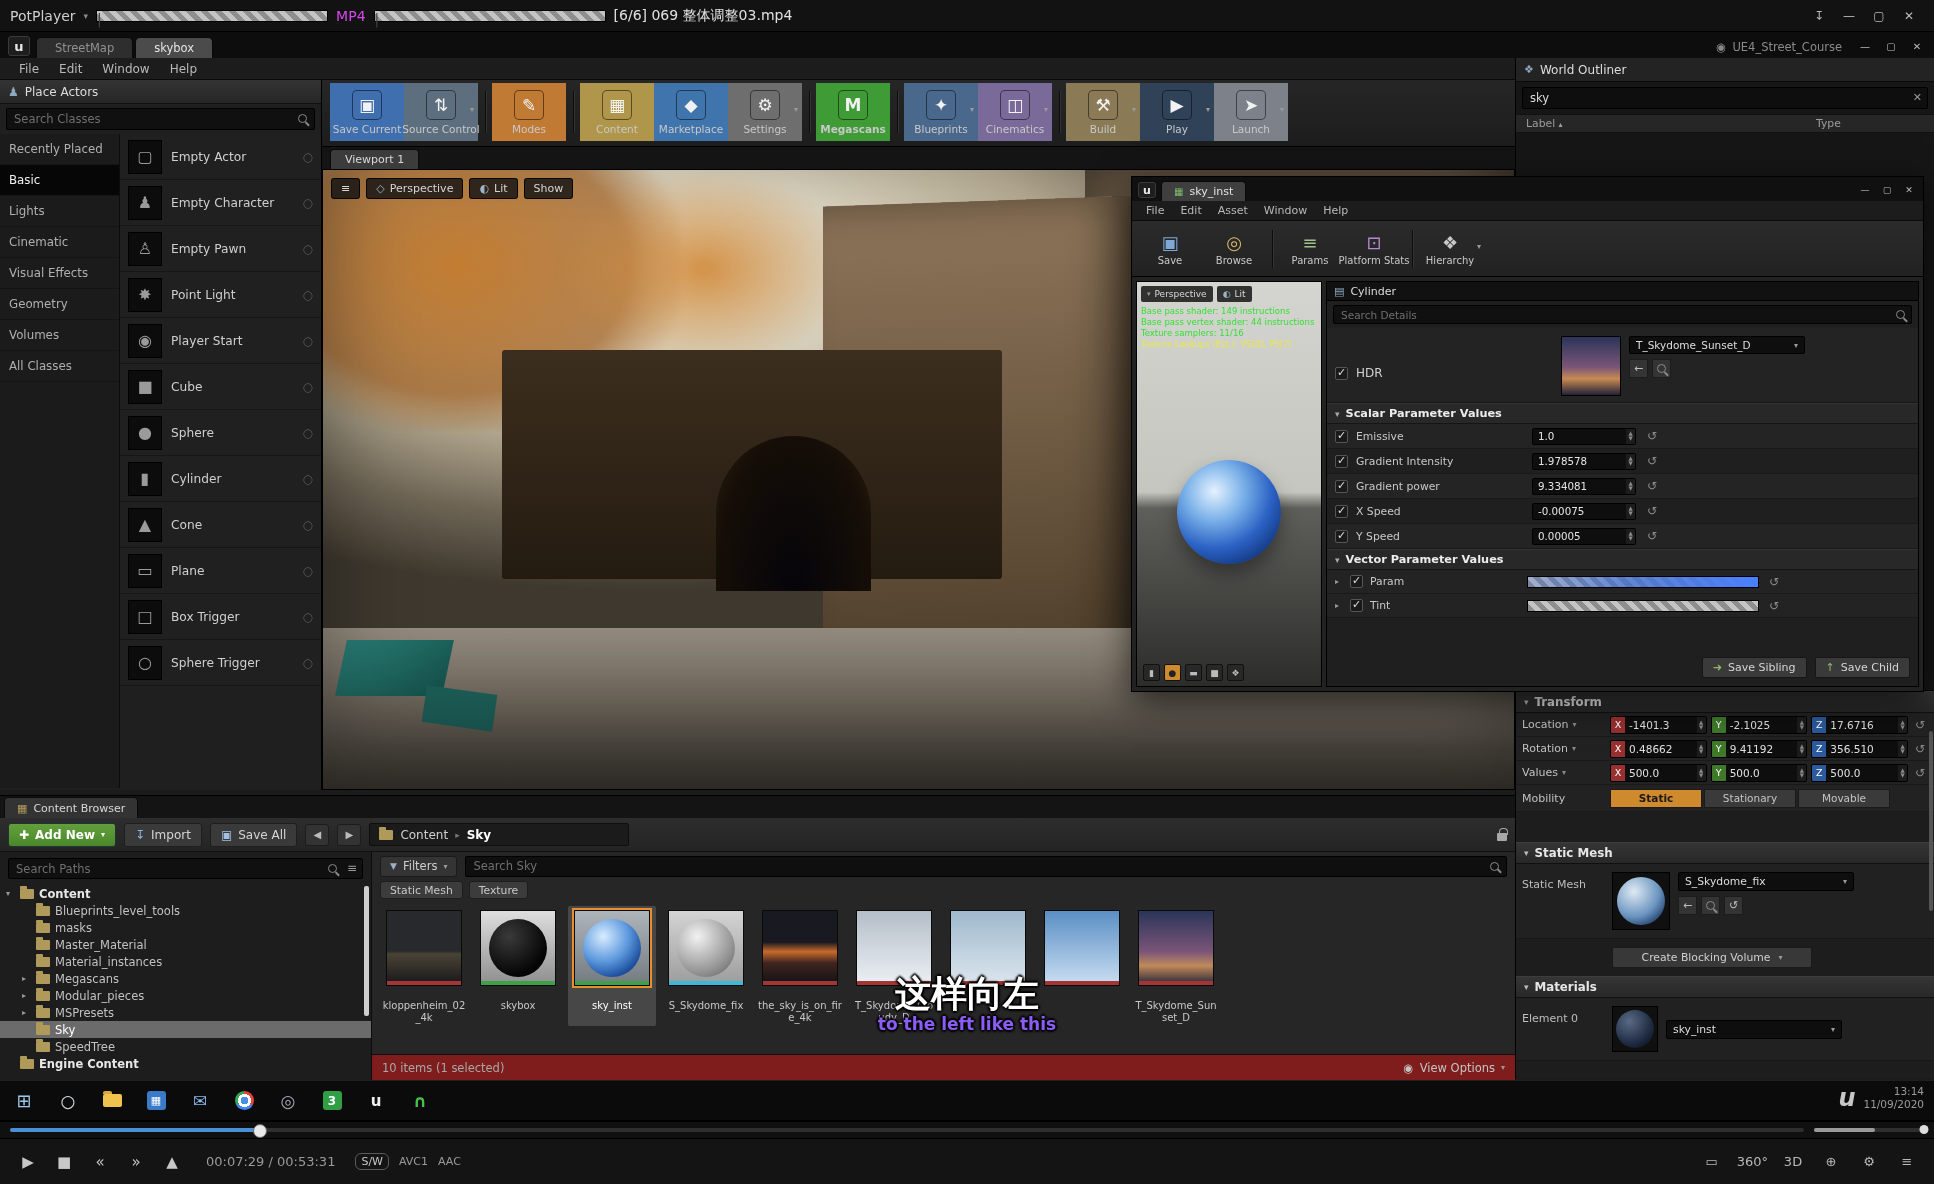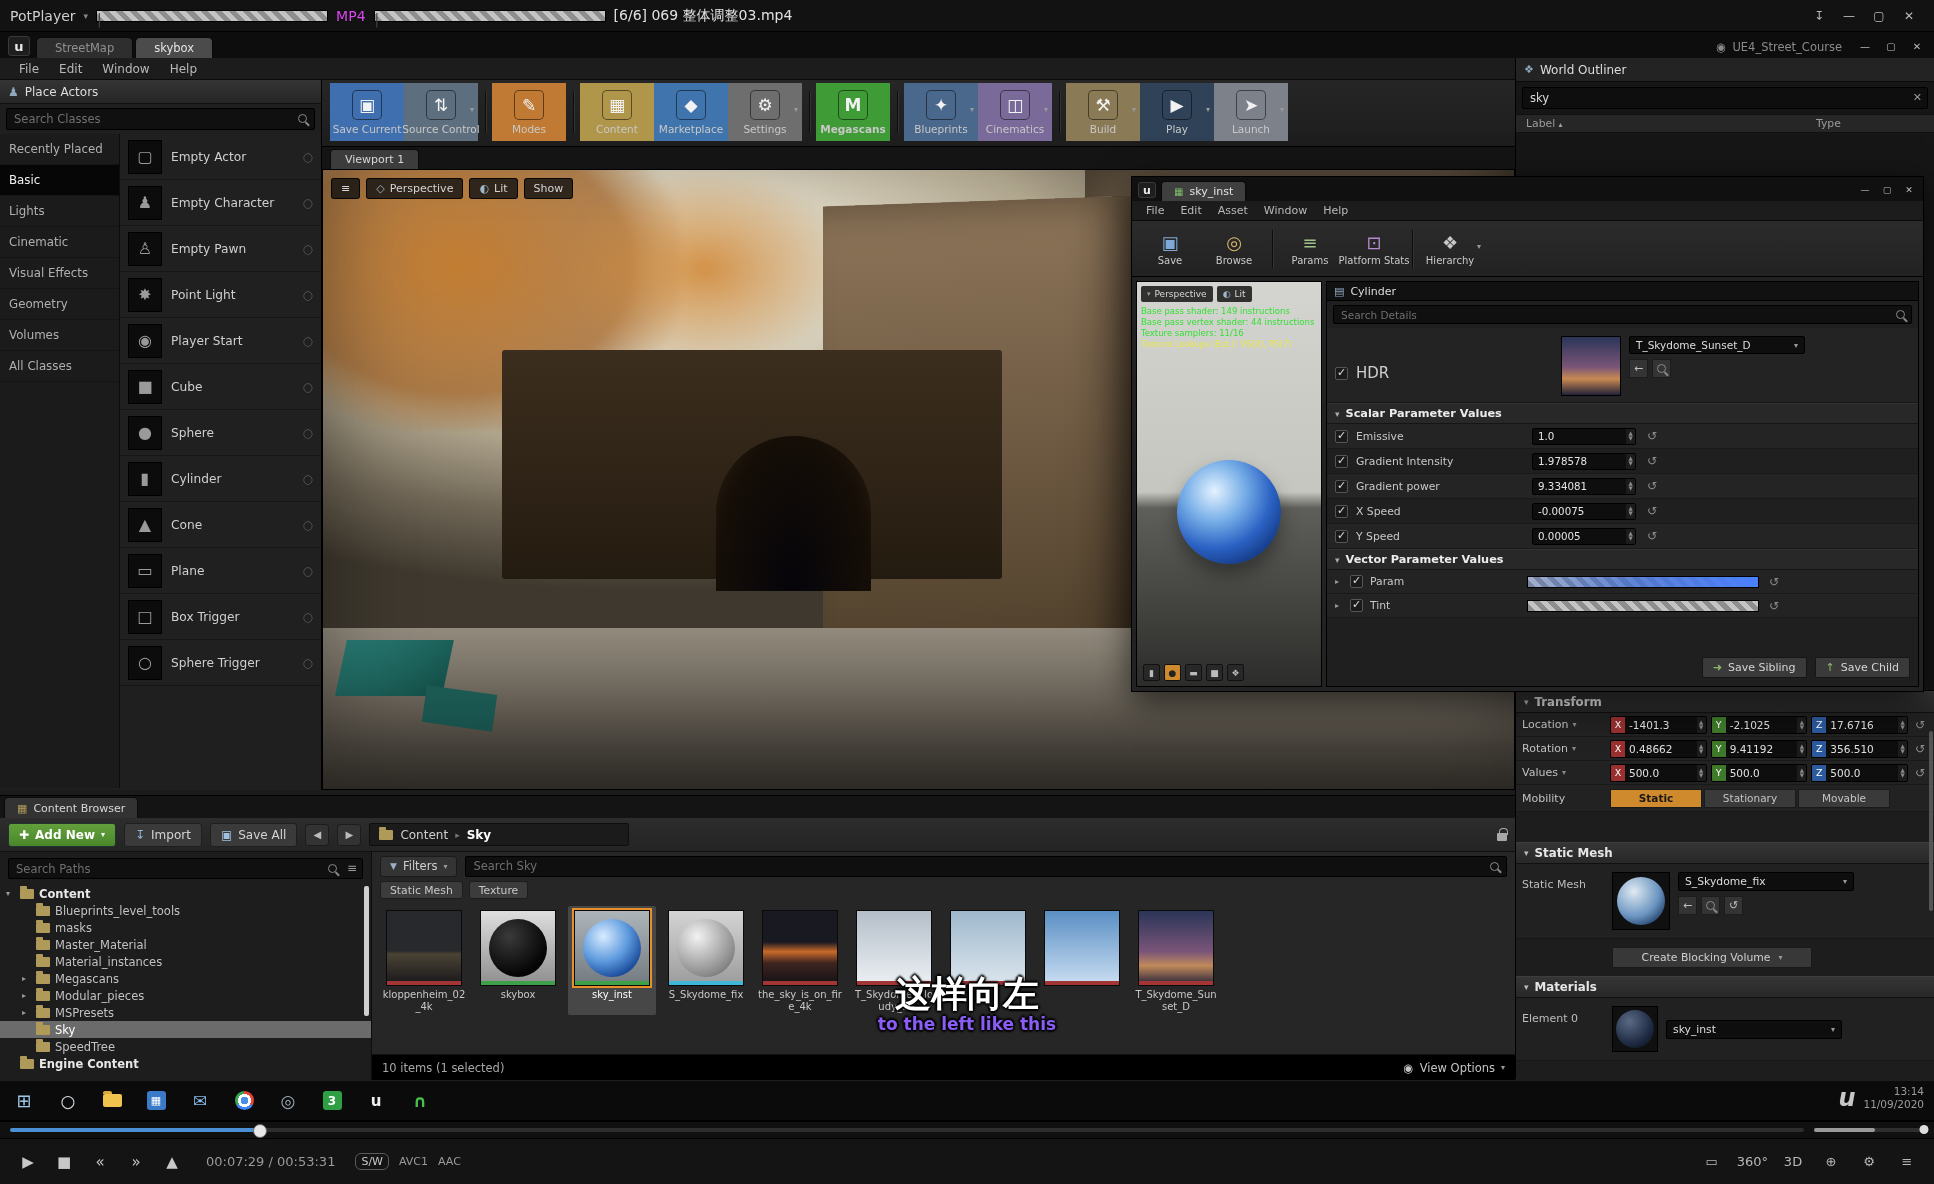--- a/index.html
+++ b/index.html
@@ -170,42 +170,42 @@
 .cb-right{flex:1;position:relative;background:#262626}
 .filt-row{height:26px;display:flex;align-items:center;gap:8px;padding:2px 8px 0}
 .filtbtn{height:21px;display:flex;align-items:center;gap:6px;padding:0 9px;background:#343434;border:1px solid #1a1a1a;border-radius:3px;color:#cfcfcf;font-size:11.5px}
 .filtbtn .fi{color:#9ab0c4;font-size:9px}
 .asearch{position:relative;flex:1}
 .asearch .sin{height:21px;background:#0f0f0f}
 .asearch .mag{position:absolute;right:8px;top:6px}
 .chips{height:24px;display:flex;align-items:center;gap:6px;padding:0 8px}
 .chip{height:18px;display:flex;align-items:center;padding:0 9px;background:#3c3c3c;border:1px solid #1d1d1d;border-radius:3px;color:#c8c8c8;font-size:10.8px}
 .grid{display:flex;gap:6px;padding:4px 8px;align-items:flex-start}
-.tile{width:88px;padding:4px 2px 2px;display:flex;flex-direction:column;align-items:center;gap:3px;border-radius:2px}
+.tile{width:88px;padding:4px 2px 2px;display:flex;flex-direction:column;align-items:center;gap:14px;border-radius:2px}
 .tile.selected{background:#474747}
 .th{position:relative;width:76px;height:76px;background:#777;border:1px solid #0a0a0a;overflow:hidden}
 .tile.selected .th{outline:2px solid #e7902a}
 .stripe{position:absolute;left:0;right:0;bottom:0;height:4px;background:transparent}
 .st-green .stripe{background:#3fa04a}.st-cyan .stripe{background:#3fb8d8}.st-red .stripe{background:#a33535}
 .th-dark .th{background:linear-gradient(180deg,#27292c 0%,#27292c 54%,#4a4335 58%,#17171a 100%)}
 .th-blacksphere .th{background:linear-gradient(180deg,#dedede,#8e8e8e)}
 .th-blacksphere .th::before{content:"";position:absolute;inset:8px;border-radius:50%;background:radial-gradient(circle at 35% 30%,#3a3a3a,#050505 70%)}
 .th-bluesphere .th{background:linear-gradient(180deg,#adb5bb,#737a80)}
 .th-bluesphere .th::before{content:"";position:absolute;inset:8px;border-radius:50%;background:radial-gradient(circle at 35% 30%,#d8ecff,#5e9ade 45%,#1d4f9e 75%,#0a2450)}
 .th-graysphere .th{background:linear-gradient(180deg,#d4d4d4,#9c9c9c)}
 .th-graysphere .th::before{content:"";position:absolute;inset:8px;border-radius:50%;background:radial-gradient(circle at 35% 30%,#f2f2f2,#8c8c8c 70%,#555)}
 .th-fire .th{background:linear-gradient(180deg,#191922 0%,#191922 42%,#c96a2a 55%,#402520 70%,#101014 100%)}
 .th-bluesky .th{background:linear-gradient(180deg,#3f7fc4,#9fc4e8 70%,#dceaf6)}
 .th-clouds .th{background:linear-gradient(180deg,#b4bec8,#ecf0f4)}
 .th-paleblue .th{background:linear-gradient(180deg,#9fb8cc,#dce6ee)}
 .th-cloudblue .th{background:linear-gradient(180deg,#5a8fc4,#cadef2)}
 .th-sunset .th{background:linear-gradient(180deg,#2a3558 0%,#7a5578 55%,#c08a5a 74%,#222038 100%)}
 .alabel{width:84px;min-height:24px;font-size:10px;line-height:1.18;color:#c8c8c8;text-align:center;word-break:break-all;overflow:hidden}
 .tile.selected .alabel{color:#fff}
-.cb-status{position:absolute;left:0;right:0;bottom:0;height:26px;background:#000000;border-top:1px solid #101010;display:flex;align-items:center;padding:0 10px;color:#a8a8a8;font-size:11.5px}
+.cb-status{position:absolute;left:0;right:0;bottom:0;height:26px;background:#7f1d1d;border-top:1px solid #101010;display:flex;align-items:center;padding:0 10px;color:#a8a8a8;font-size:11.5px}
 .viewopt{margin-left:auto;display:flex;align-items:center;gap:6px;color:#c4c4c4}
 
 
 .taskbar{position:absolute;left:0;top:1048px;width:1934px;height:40px;background:#0b0b0b;border-top:1px solid #1f1f1f;display:flex;align-items:center;padding-left:2px}
 .tbi{width:44px;height:40px;display:flex;align-items:center;justify-content:center}
 .tbi .g{font-size:17px;color:#cfd6dc;display:flex;align-items:center;justify-content:center}
 .tb-start .g{color:#9ec7e8;font-size:18px}
 .tb-search .g{color:#cfd6dc}
 .tb-folder .g{width:19px;height:13px;background:#f0c24e;border-radius:2px;position:relative}
 .tb-folder .g::before{content:"";position:absolute;left:0;top:-3px;width:9px;height:3px;background:#d8ab3c;border-radius:2px 2px 0 0}
@@ -264,21 +264,21 @@
 .pvshape.on{background:#cf8a2d;color:#222}
 .mw-details{flex:1;position:relative;background:#1f1f1f;margin:4px 4px 4px 0;border:1px solid #000;overflow:hidden}
 .dt-head{height:19px;background:#111;display:flex;align-items:center;gap:6px;padding:0 7px;color:#ddd;font-size:11px;border-bottom:1px solid #000}
 .dt-search{position:relative;margin:4px 6px}
 .dt-search .sin{height:19px;font-size:10.5px}
 .dt-search .mag{position:absolute;right:7px;top:5px}
 .cbx{position:relative;display:inline-block;width:13px;height:13px;background:#1a1a1a;border:1px solid #555;border-radius:2px;flex:none}
 .cbx.on::after{content:"✓";position:absolute;left:1px;top:-2px;color:#e0e0e0;font-size:11px}
 .texblock{display:flex;padding:8px 8px 6px;border-bottom:1px solid #161616;background:#232323}
 .texleft{width:226px;display:flex;align-items:center;gap:8px;padding-top:14px}
-.texleft .lbl{color:#cfcfcf;font-size:15px}
+.texleft .lbl{color:#cfcfcf;font-size:12px}
 .texthumb{width:60px;height:60px;border:1px solid #000;background:linear-gradient(180deg,#2a3558 0%,#7a5578 52%,#c88a52 72%,#222038 100%)}
 .texcol{display:flex;flex-direction:column;gap:5px;margin-left:8px}
 .texcol .combo{width:176px;height:18px;font-size:10.5px}
 .grp-h{height:21px;display:flex;align-items:center;gap:6px;padding:0 8px;color:#ececec;font-size:11.3px;font-weight:bold;background:#282828;border-bottom:1px solid #151515;border-top:1px solid #333}
 .grp-h .a{font-size:9px;color:#aaa;font-weight:normal}
 .srow{height:25px;display:flex;align-items:center;gap:8px;padding:0 8px;border-bottom:1px solid #191919}
 .srow:nth-child(odd){background:#242424}
 .sname{width:168px;color:#c8c8c8;font-size:10.8px}
 .spinbox{width:104px;height:17px;display:flex;align-items:stretch;background:#0e0e0e;border:1px solid #000;border-radius:2px;overflow:hidden}
 .spinbox .sval{flex:1;display:flex;align-items:center;padding:0 5px;color:#e4e4e4;font-size:10.3px}

